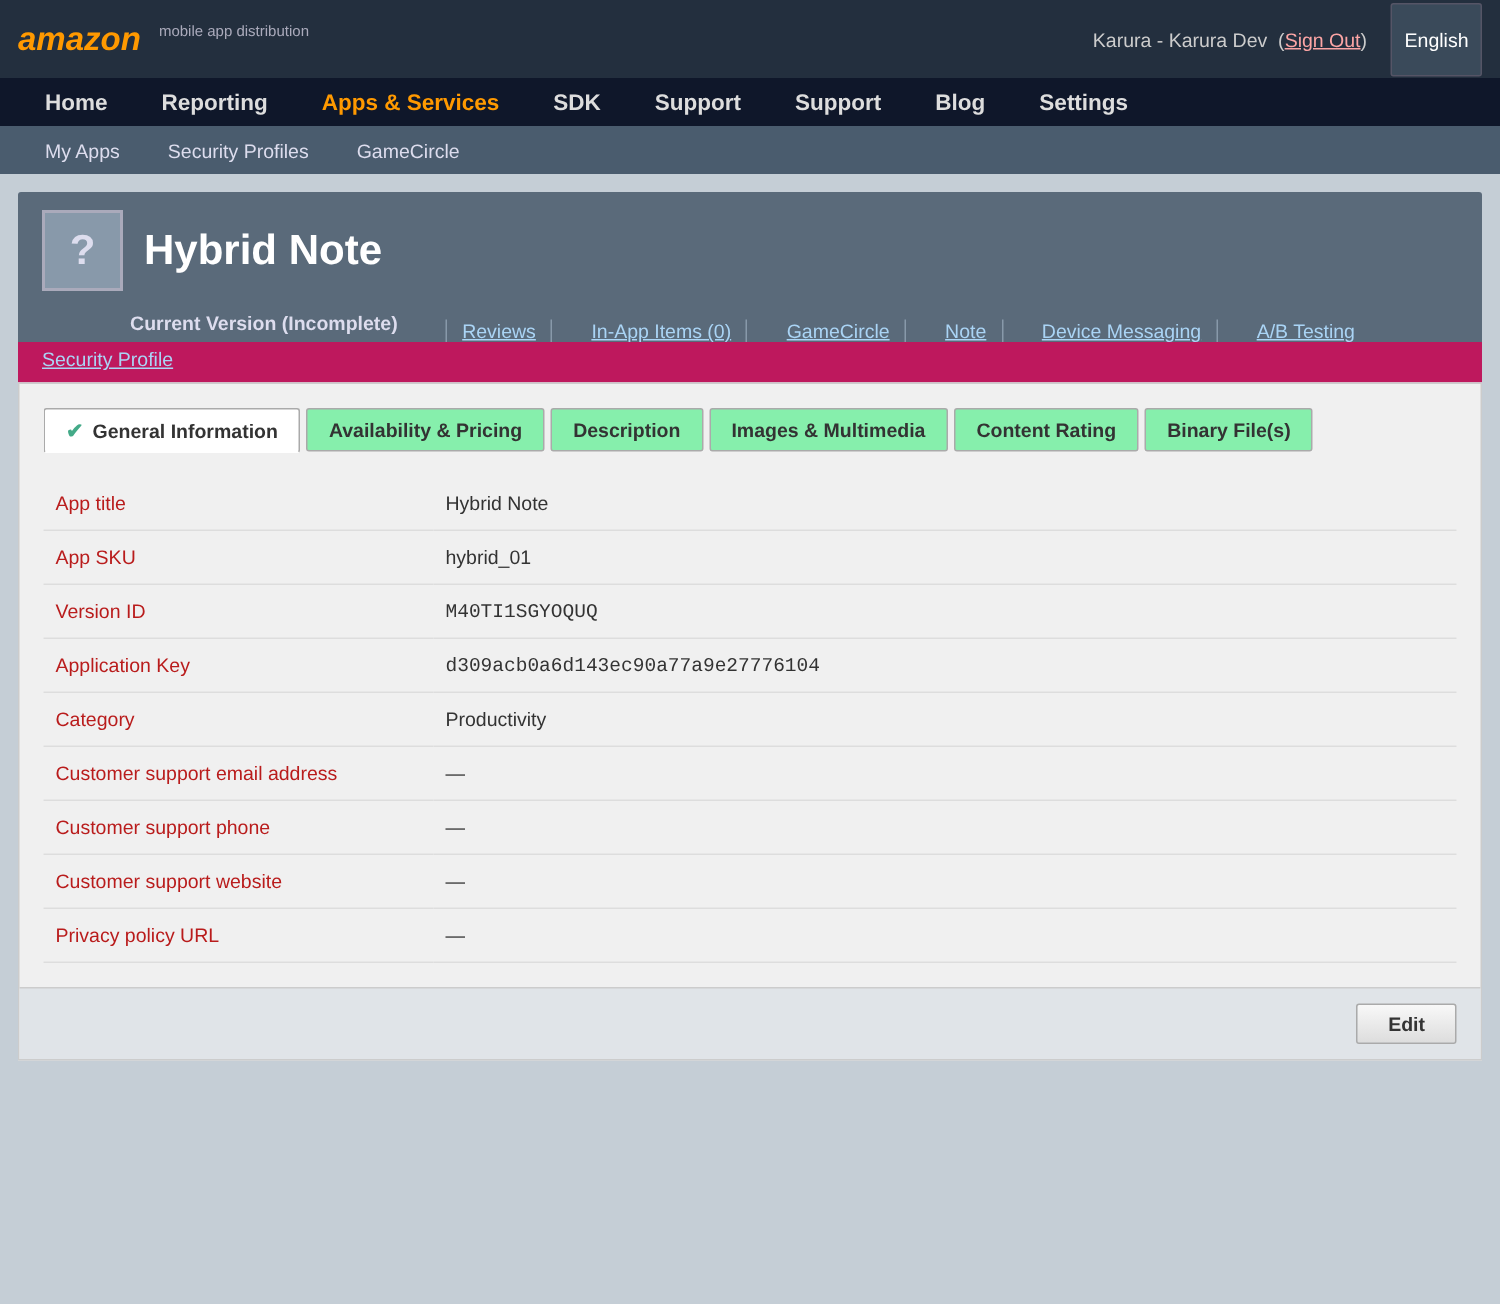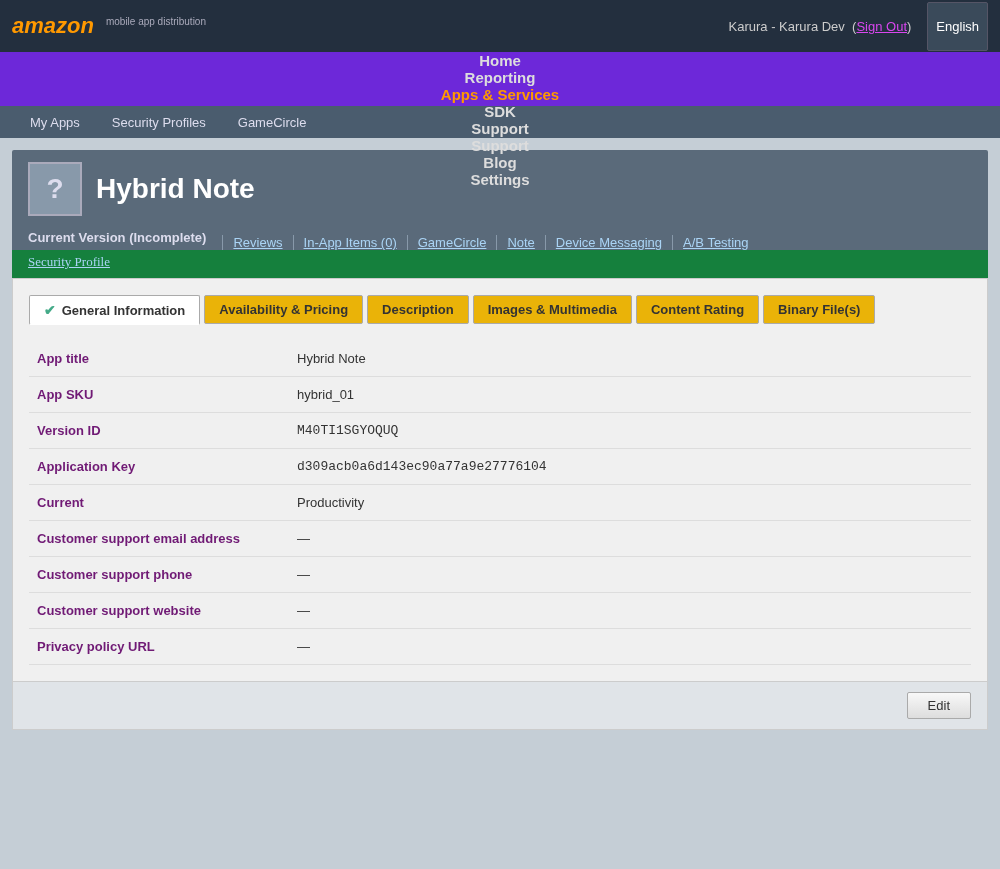--- a/index.html
+++ b/index.html
@@ -34,42 +34,41 @@
     #top-right {
       display: flex;
       align-items: center;
       gap: 16px;
     }
     #user-info {
       color: #ccc;
       font-size: 13px;
     }
     #user-info a {
-      color: #d946ef;
+      color: #fca5a5;
       text-decoration: underline;
       cursor: pointer;
     }
     #lang-selector {
       background: #3a4a5a;
       color: #fff;
       border: 1px solid #556;
       padding: 16px 8px;
       font-size: 13px;
       cursor: pointer;
       border-radius: 2px;
     }
 
     
     #main-nav {
-      background: #6d28d9;
+      background: #0f172a;
       display: flex;
       align-items: center;
       padding: 0 12px;
-      height: 54px;
-      flex-direction: column;
+      height: 32px;
     }
     .nav-item {
       color: #ddd;
       font-size: 15px;
       font-weight: bold;
       padding: 0 18px;
       height: 44px;
       display: flex;
       align-items: center;
       cursor: pointer;
@@ -130,46 +129,46 @@
       flex-shrink: 0;
     }
     #app-title-text {
       color: #fff;
       font-size: 28px;
       font-weight: bold;
     }
     #app-meta-row {
       display: flex;
       align-items: center;
-      gap: 0;
+      gap: 16px;
       padding-bottom: 0;
       flex-wrap: wrap;
+      justify-content: center;
     }
     #app-version {
       color: #dde;
       font-size: 13px;
       font-weight: bold;
       margin-right: 16px;
     }
     .app-meta-link {
       color: #aad4f5;
       font-size: 13px;
       text-decoration: underline;
       cursor: pointer;
       padding: 0 10px;
       border-right: 1px solid #8899aa;
       margin-top: 11px;
     }
     .app-meta-link:first-of-type { border-left: 1px solid #8899aa; }
     .app-meta-link:last-of-type { border-right: none; }
 
     #security-profile-row {
-      background: #15803d;
+      background: #be185d;
       padding: 4px 34px 8px 16px;
-      font-family: Liberation Serif, serif;
     }
     #security-profile-link {
       color: #aad4f5;
       font-size: 13px;
       text-decoration: underline;
       cursor: pointer;
     }
 
     
     #main-card {
@@ -181,21 +180,21 @@
 
     
     #tabs-row {
       display: flex;
       flex-wrap: wrap;
       gap: 4px;
       margin-bottom: 16px;
       align-items: flex-start;
     }
     .tab-btn {
-      background: #eab308;
+      background: #86efac;
       border: 1px solid #aaa;
       color: #333;
       font-size: 13px;
       font-weight: bold;
       padding: 6px 14px;
       cursor: pointer;
       border-radius: 2px;
       display: flex;
       align-items: center;
       gap: 6px;
@@ -216,22 +215,22 @@
       border-collapse: collapse;
     }
     #info-table tr {
       border-bottom: 1px solid #ddd;
     }
     #info-table td {
       padding: 10px 8px;
       vertical-align: middle;
     }
     #info-table td:first-child {
-      font-weight: bold;
-      color: #701a75;
+      font-weight: normal;
+      color: #b91c1c;
       width: 260px;
       font-size: 13px;
       margin-left: 23px;
     }
     #info-table td:last-child {
       color: #333;
       font-size: 13px;
     }
     .mono-value {
       font-family: 'Courier New', monospace;
@@ -247,21 +246,21 @@
       display: flex;
       justify-content: flex-end;
       border-top: 1px solid #ccc;
       margin-top: 16px;
     }
     #edit-btn {
       background: linear-gradient(to bottom, #f8f8f8, #ddd);
       border: 1px solid #aaa;
       color: #333;
       font-size: 13px;
-      font-weight: normal;
+      font-weight: bold;
       padding: 5px 20px;
       cursor: pointer;
       border-radius: 2px;
     }
   </style>
 </head>
 <body>
 
 <div id="top-bar">
   <div id="logo-area">
@@ -353,21 +352,21 @@
         </tr>
         <tr>
           <td>Version ID</td>
           <td class="mono-value">M40TI1SGYOQUQ</td>
         </tr>
         <tr>
           <td>Application Key</td>
           <td class="mono-value">d309acb0a6d143ec90a77a9e27776104</td>
         </tr>
         <tr>
-          <td>Current</td>
+          <td>Category</td>
           <td>Productivity</td>
         </tr>
         <tr>
           <td>Customer support email address</td>
           <td>—</td>
         </tr>
         <tr>
           <td>Customer support phone</td>
           <td>—</td>
         </tr>

